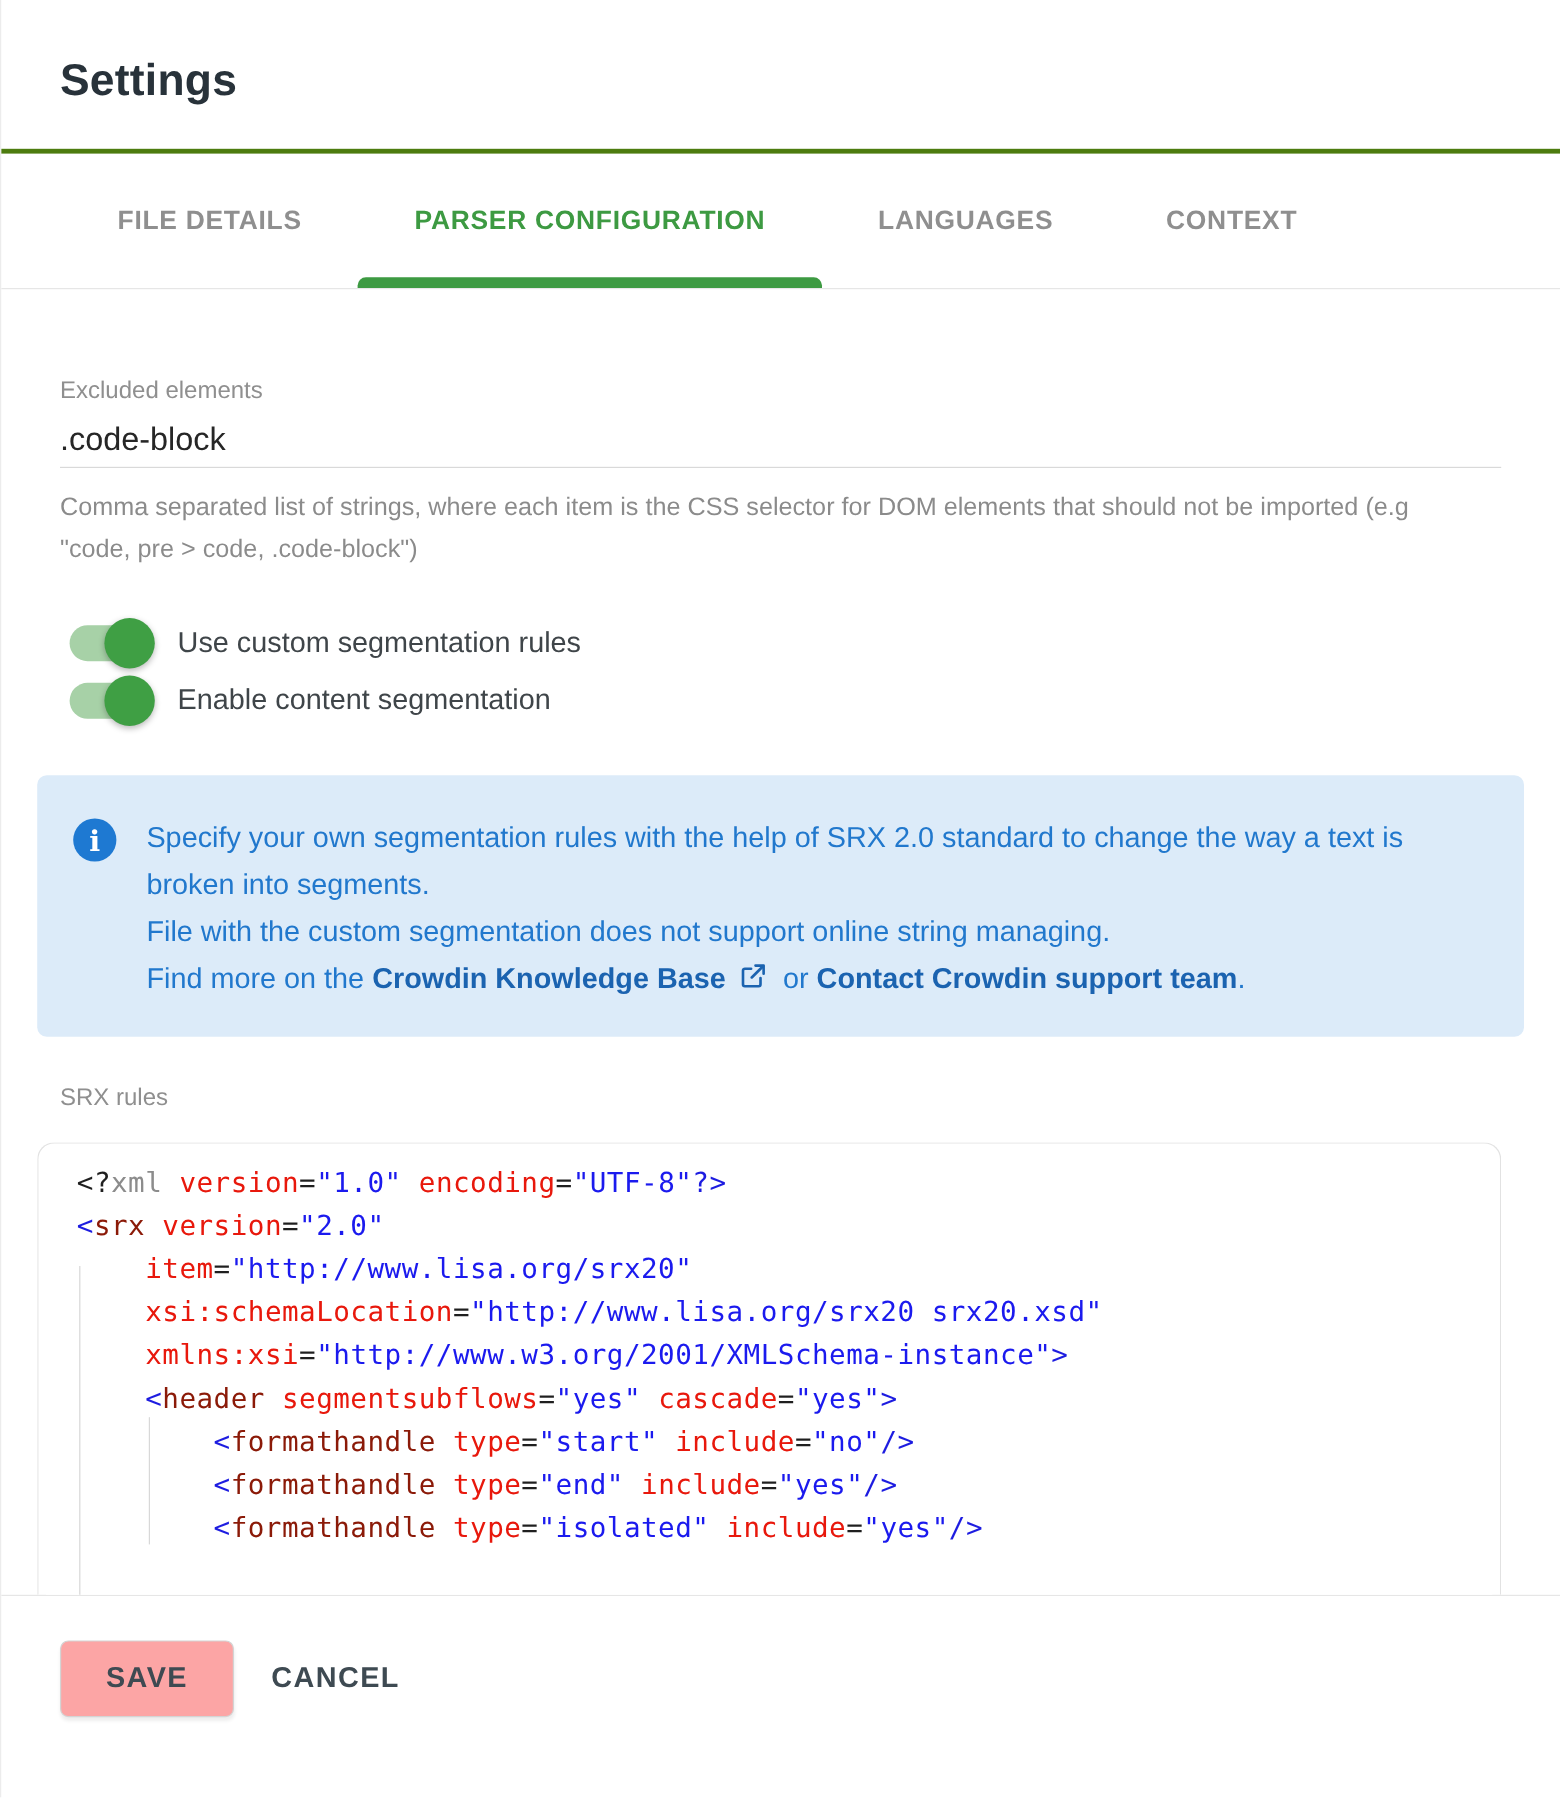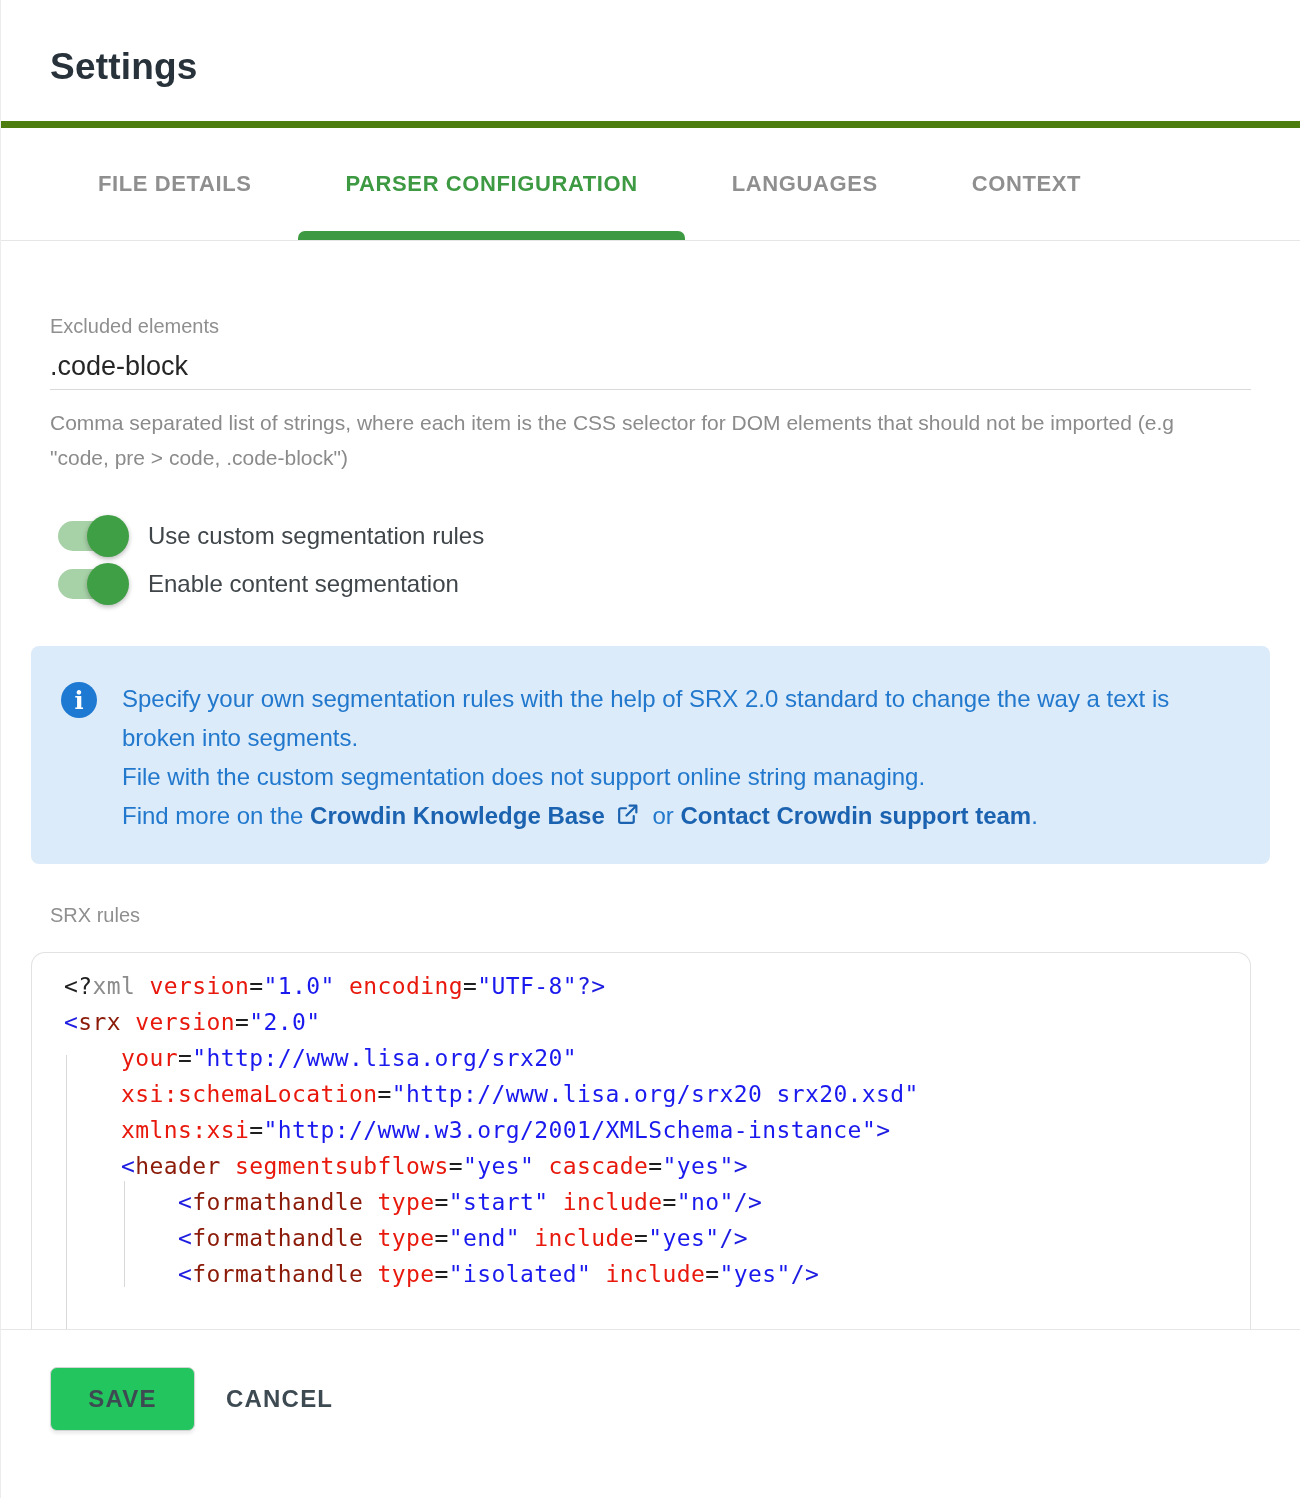--- a/index.html
+++ b/index.html
@@ -1,21 +1,21 @@
 <!DOCTYPE html>
 <html><head>
 <meta charset="utf-8">
 <style>
   * { margin:0; padding:0; box-sizing:border-box; }
   html,body { background:#ffffff; }
   body { font-family:"Liberation Sans", sans-serif; width:1300px; }
   .page { width:1300px; height:1498px; background:#fff; border-left:1px solid #ececec; overflow:hidden; }
 
   
-  .header { padding:46px 0 0 49px; height:128px; border-bottom:7px solid #4d7c0f; }
+  .header { padding:46px 0 0 49px; height:128px; border-bottom:4px solid #4d7c0f; }
   .title { font-size:37px; font-weight:bold; color:#28323a; letter-spacing:0.2px; }
 
   
   .tabs { display:flex; align-items:stretch; height:113px; border-bottom:1px solid #e6e6e6; padding-left:50px; }
   .tab { position:relative; display:flex; align-items:center; justify-content:center; padding:0 47px; cursor:pointer; }
   .tab-label { font-size:22px; font-weight:bold; letter-spacing:0.6px; color:#8f8f8f; }
   .tab.active .tab-label { color:#3d9a42; }
   .tab.active::after { content:""; position:absolute; left:0; right:0; bottom:0; height:9px; background:#3d9a42; border-radius:7px 7px 0 0; }
 
   
@@ -55,21 +55,21 @@
   .tok-u { color:#1b1aee; }
   .tok-b { color:#1d1ce0; }
   .indent-guide { position:absolute; width:1px; background:#d8d8d8; }
   .guide-1 { left:34px; top:102px; height:275px; }
   .guide-2 { left:92px; top:228px; height:106px; }
 
   
   .footer { border-top:1px solid #e6e6e6; padding:37px 0 0 49px; display:flex; align-items:center; }
   .btn { font-size:24px; font-weight:bold; letter-spacing:1.2px; color:#3e4a52; cursor:pointer; }
   .btn-save { width:145px; height:64px; display:flex; align-items:center; justify-content:center;
-              border:1px solid #d4d4d4; border-radius:7px; background:#22c55e; box-shadow:0 3px 3px rgba(0,0,0,0.07); }
+              border:1px solid #d4d4d4; border-radius:7px; background:#fca5a5; box-shadow:0 3px 3px rgba(0,0,0,0.07); }
   .btn-cancel { margin-left:31px; padding:10px 0; background:none; border:none; }
 </style>
 </head>
 <body>
 
 <div class="page">
 
   <div class="header">
     <div class="title">Settings</div>
   </div>
@@ -120,21 +120,21 @@
     </div>
   </div>
 
   <div class="srx-label">SRX rules</div>
 
   <div class="code-box">
     <div class="indent-guide guide-1"></div>
     <div class="indent-guide guide-2"></div>
   <div class="code-line"><span class="tok-k">&lt;?</span><span class="tok-g">xml</span><span class="tok-w"> </span><span class="tok-a">version</span><span class="tok-k">=</span><span class="tok-s">"1.0"</span><span class="tok-w"> </span><span class="tok-a">encoding</span><span class="tok-k">=</span><span class="tok-s">"UTF-8"</span><span class="tok-b">?&gt;</span></div>
       <div class="code-line"><span class="tok-b">&lt;</span><span class="tok-t">srx</span><span class="tok-w"> </span><span class="tok-a">version</span><span class="tok-k">=</span><span class="tok-s">"2.0"</span></div>
-      <div class="code-line"><span class="tok-w">    </span><span class="tok-a">your</span><span class="tok-k">=</span><span class="tok-s">"</span><span class="tok-u">http://www.lisa.org/srx20</span><span class="tok-s">"</span></div>
+      <div class="code-line"><span class="tok-w">    </span><span class="tok-a">item</span><span class="tok-k">=</span><span class="tok-s">"</span><span class="tok-u">http://www.lisa.org/srx20</span><span class="tok-s">"</span></div>
       <div class="code-line"><span class="tok-w">    </span><span class="tok-a">xsi:schemaLocation</span><span class="tok-k">=</span><span class="tok-s">"</span><span class="tok-u">http://www.lisa.org/srx20</span><span class="tok-s"> srx20.xsd"</span></div>
       <div class="code-line"><span class="tok-w">    </span><span class="tok-a">xmlns:xsi</span><span class="tok-k">=</span><span class="tok-s">"</span><span class="tok-u">http://www.w3.org/2001/XMLSchema-instance</span><span class="tok-s">"</span><span class="tok-b">&gt;</span></div>
       <div class="code-line"><span class="tok-w">    </span><span class="tok-b">&lt;</span><span class="tok-t">header</span><span class="tok-w"> </span><span class="tok-a">segmentsubflows</span><span class="tok-k">=</span><span class="tok-s">"yes"</span><span class="tok-w"> </span><span class="tok-a">cascade</span><span class="tok-k">=</span><span class="tok-s">"yes"</span><span class="tok-b">&gt;</span></div>
       <div class="code-line"><span class="tok-w">        </span><span class="tok-b">&lt;</span><span class="tok-t">formathandle</span><span class="tok-w"> </span><span class="tok-a">type</span><span class="tok-k">=</span><span class="tok-s">"start"</span><span class="tok-w"> </span><span class="tok-a">include</span><span class="tok-k">=</span><span class="tok-s">"no"</span><span class="tok-b">/&gt;</span></div>
       <div class="code-line"><span class="tok-w">        </span><span class="tok-b">&lt;</span><span class="tok-t">formathandle</span><span class="tok-w"> </span><span class="tok-a">type</span><span class="tok-k">=</span><span class="tok-s">"end"</span><span class="tok-w"> </span><span class="tok-a">include</span><span class="tok-k">=</span><span class="tok-s">"yes"</span><span class="tok-b">/&gt;</span></div>
       <div class="code-line"><span class="tok-w">        </span><span class="tok-b">&lt;</span><span class="tok-t">formathandle</span><span class="tok-w"> </span><span class="tok-a">type</span><span class="tok-k">=</span><span class="tok-s">"isolated"</span><span class="tok-w"> </span><span class="tok-a">include</span><span class="tok-k">=</span><span class="tok-s">"yes"</span><span class="tok-b">/&gt;</span></div>
     </div>
 
   <div class="footer">
     <button class="btn btn-save">SAVE</button>

